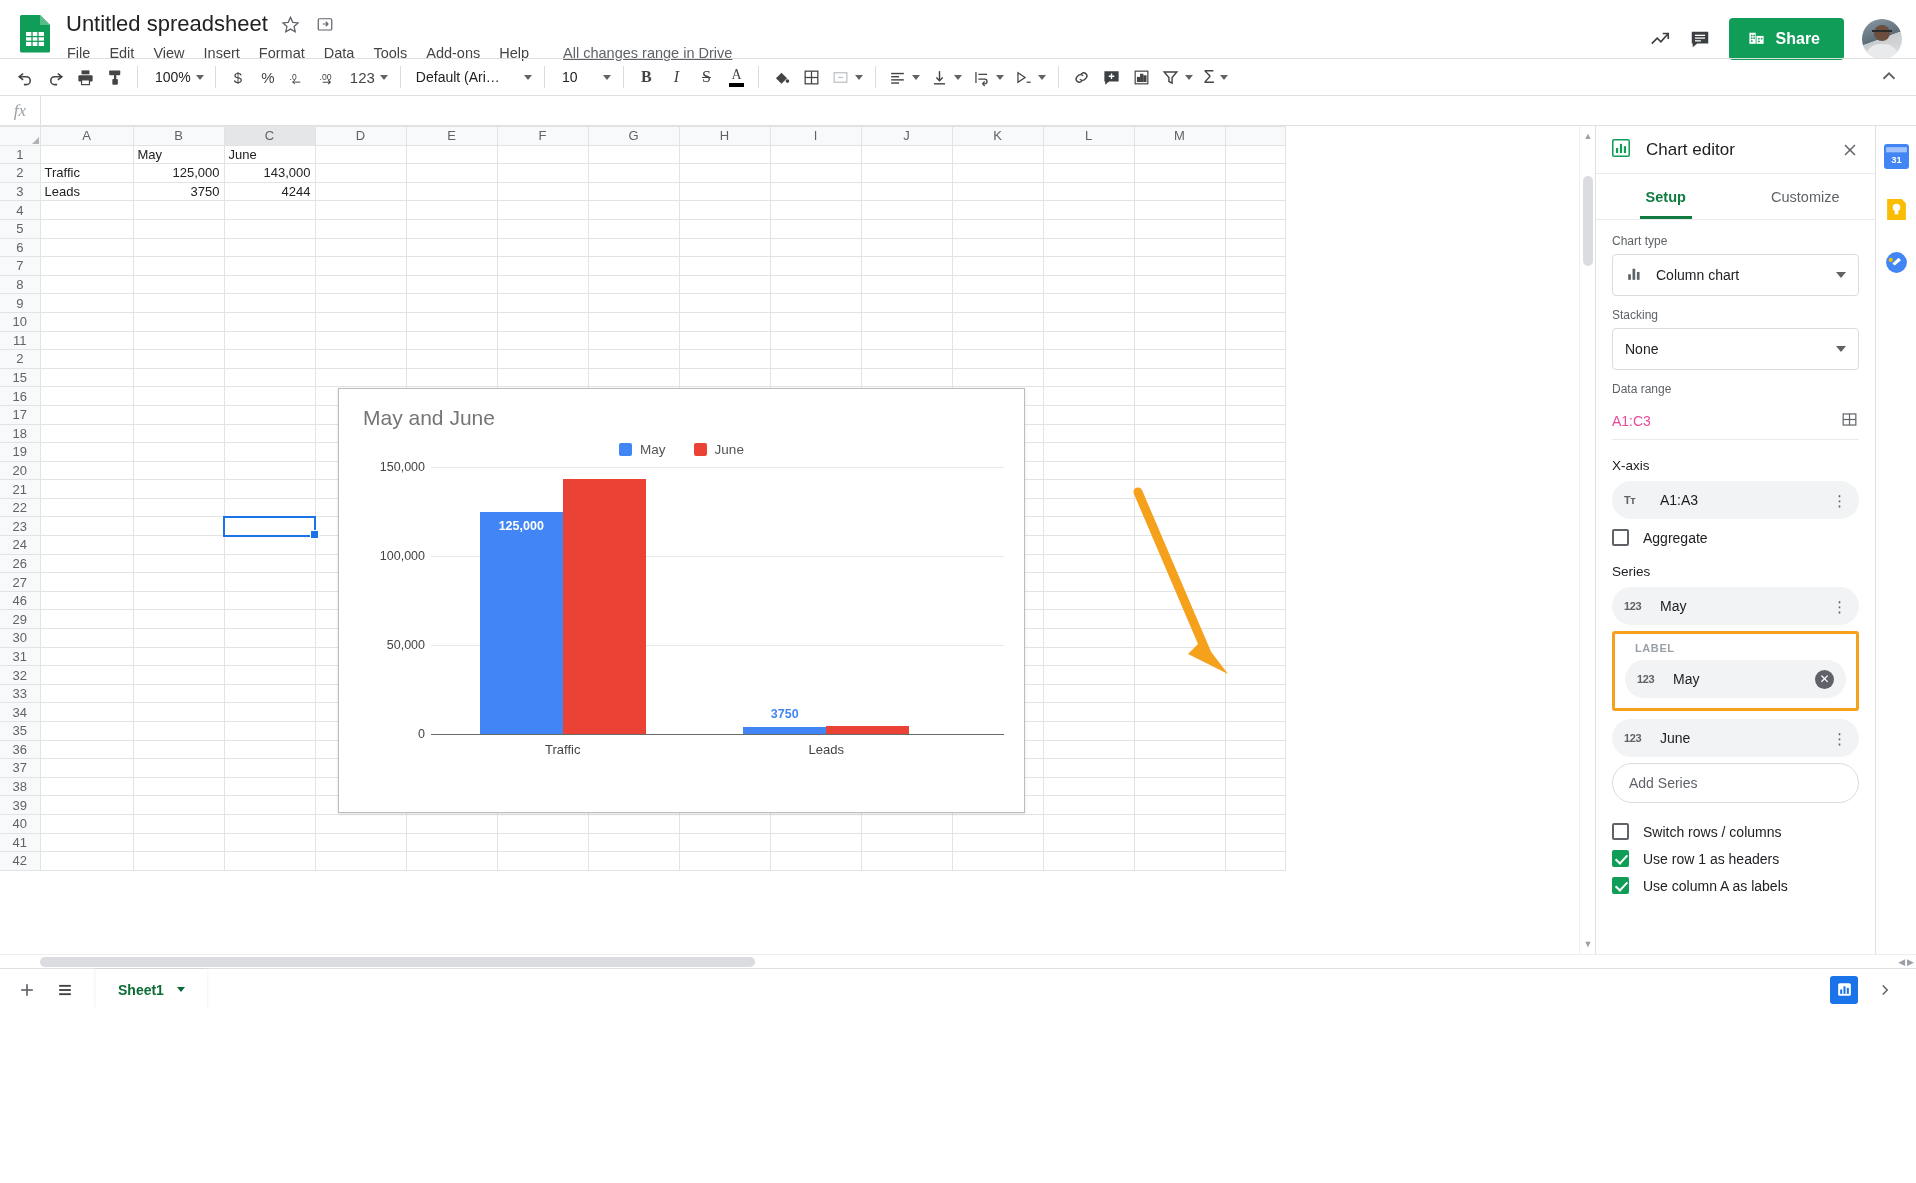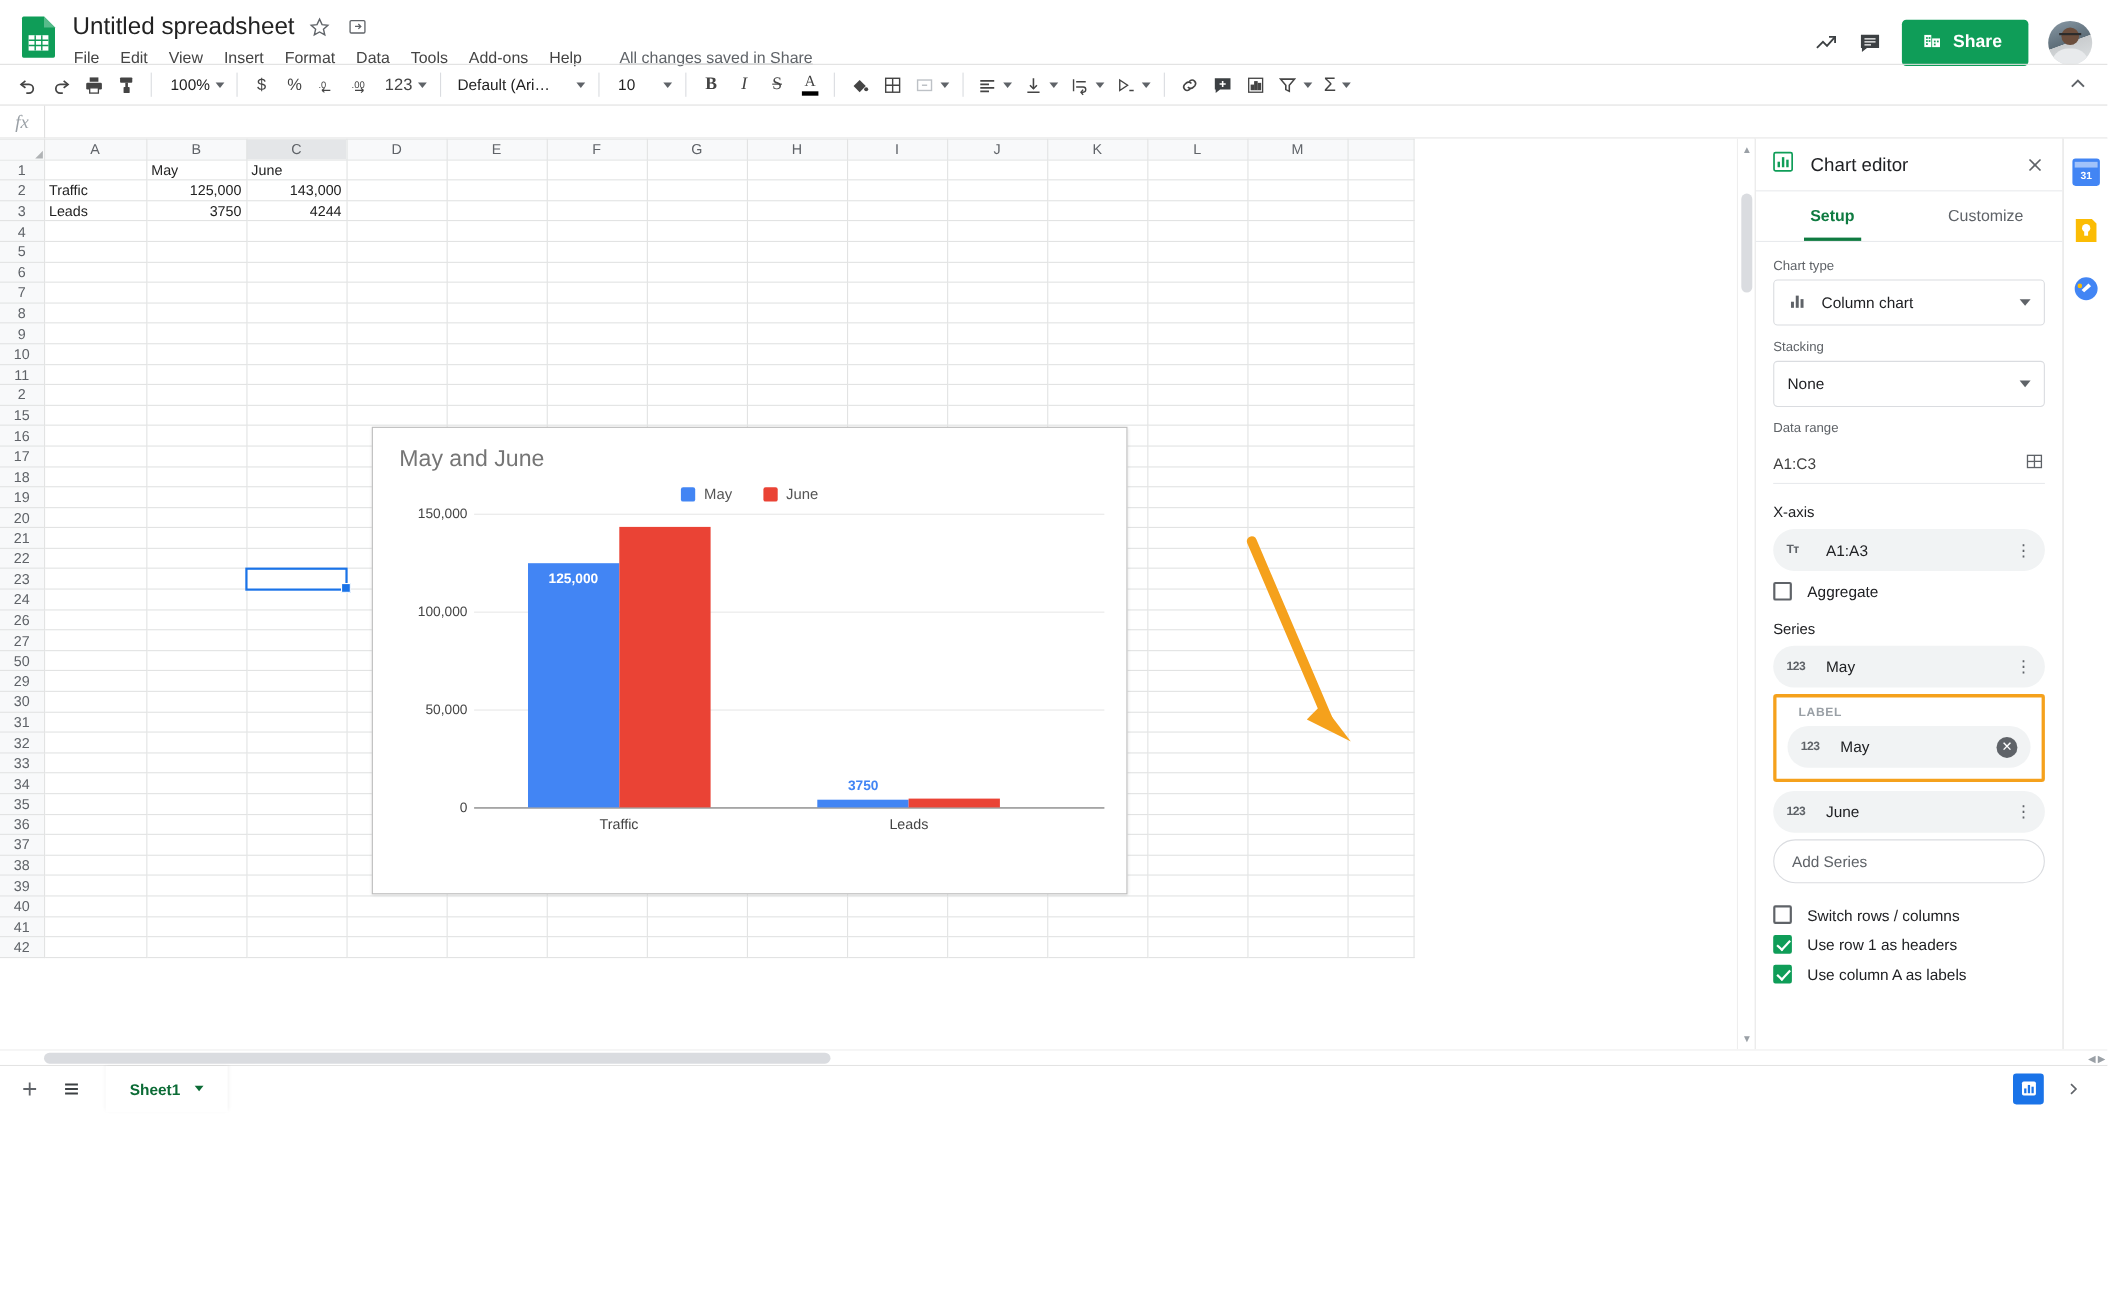--- a/index.html
+++ b/index.html
@@ -108,21 +108,21 @@
   .ptab.active { color:#0f7b41; font-weight:bold;}
   .ptab.active::after { content:""; position:absolute; bottom:0; left:50%; transform:translateX(-50%); width:52px; height:3px; background:#0f7b41;}
   .panel-body { padding: 14px 16px 10px 16px; overflow-y:auto; flex:1;}
   .fld-label { font-size:12px; color:#5f6368; margin: 12px 0 6px 0;}
   .fld-label:first-child { margin-top:0;}
   .select-box {
     height:42px; border:1px solid #dadce0; border-radius:4px; display:flex; align-items:center;
     padding: 0 12px; gap:12px; font-size:14px; color:#202124; cursor:pointer; background:#fff;
   }
   .select-box .dd { margin-left:auto; width:0;height:0;border-left:5px solid transparent;border-right:5px solid transparent;border-top:6px solid #5f6368;}
-  .range-row { height:38px; display:flex; align-items:center; border-bottom:1px solid #e8eaed; font-size:14px; color:#404040;}
+  .range-row { height:38px; display:flex; align-items:center; border-bottom:1px solid #e8eaed; font-size:14px; color:#ec4899;}
   .range-row .gicon { margin-left:auto; color:#5f6368; cursor:pointer;}
   .sec-title { font-size:13.5px; color:#202124; margin:18px 0 8px 0;}
   .chip {
     height:38px; background:#f1f3f4; border-radius:19px; display:flex; align-items:center;
     gap:14px; padding:0 12px; font-size:14px; color:#202124; margin-bottom:6px; cursor:pointer;
   }
   .chip .tag { font-size:11px; font-weight:bold; color:#5f6368; letter-spacing:-.4px; min-width:22px;}
   .chip .kebab { margin-left:auto; color:#5f6368; line-height:5px; font-size:15px; letter-spacing:0; cursor:pointer;}
   .cbrow { display:flex; align-items:center; gap:14px; margin: 10px 0; font-size:14px; color:#202124; cursor:pointer;}
   .cb { width:17px; height:17px; border:2px solid #5f6368; border-radius:2px; flex:none; }
@@ -179,21 +179,21 @@
     <div class="menu-row">
       <span class="menu-item">File</span>
       <span class="menu-item">Edit</span>
       <span class="menu-item">View</span>
       <span class="menu-item">Insert</span>
       <span class="menu-item">Format</span>
       <span class="menu-item">Data</span>
       <span class="menu-item">Tools</span>
       <span class="menu-item">Add-ons</span>
       <span class="menu-item">Help</span>
-      <span class="saved-note">All changes saved in Share</span>
+      <span class="saved-note">All changes range in Drive</span>
     </div>
   </div>
   <div class="top-right">
     <span class="icon-btn">
       <svg width="24" height="24" viewBox="0 0 24 24" fill="none" stroke="#3c4043" stroke-width="1.8">
           <polyline points="3,17 9,11 13,15 21,6"></polyline>
           <polyline points="15,6 21,6 21,12"></polyline>
         </svg>
     </span>
     <span class="icon-btn">
@@ -835,21 +835,21 @@
             <td class="cell" style="width: 91px;"></td>
             <td class="cell" style="width: 91px;"></td>
             <td class="cell" style="width: 91px;"></td>
             <td class="cell" style="width: 91px;"></td>
             <td class="cell" style="width: 91px;"></td>
             <td class="cell" style="width: 91px;"></td>
             <td class="cell" style="width: 91px;"></td>
             <td class="cell" style="width: 60px;"></td>
           </tr>
           <tr>
-            <td class="rowhead">50</td>
+            <td class="rowhead">46</td>
             <td class="cell" style="width: 93px;"></td>
             <td class="cell" style="width: 91px;"></td>
             <td class="cell" style="width: 91px;"></td>
             <td class="cell" style="width: 91px;"></td>
             <td class="cell" style="width: 91px;"></td>
             <td class="cell" style="width: 91px;"></td>
             <td class="cell" style="width: 91px;"></td>
             <td class="cell" style="width: 91px;"></td>
             <td class="cell" style="width: 91px;"></td>
             <td class="cell" style="width: 91px;"></td>

